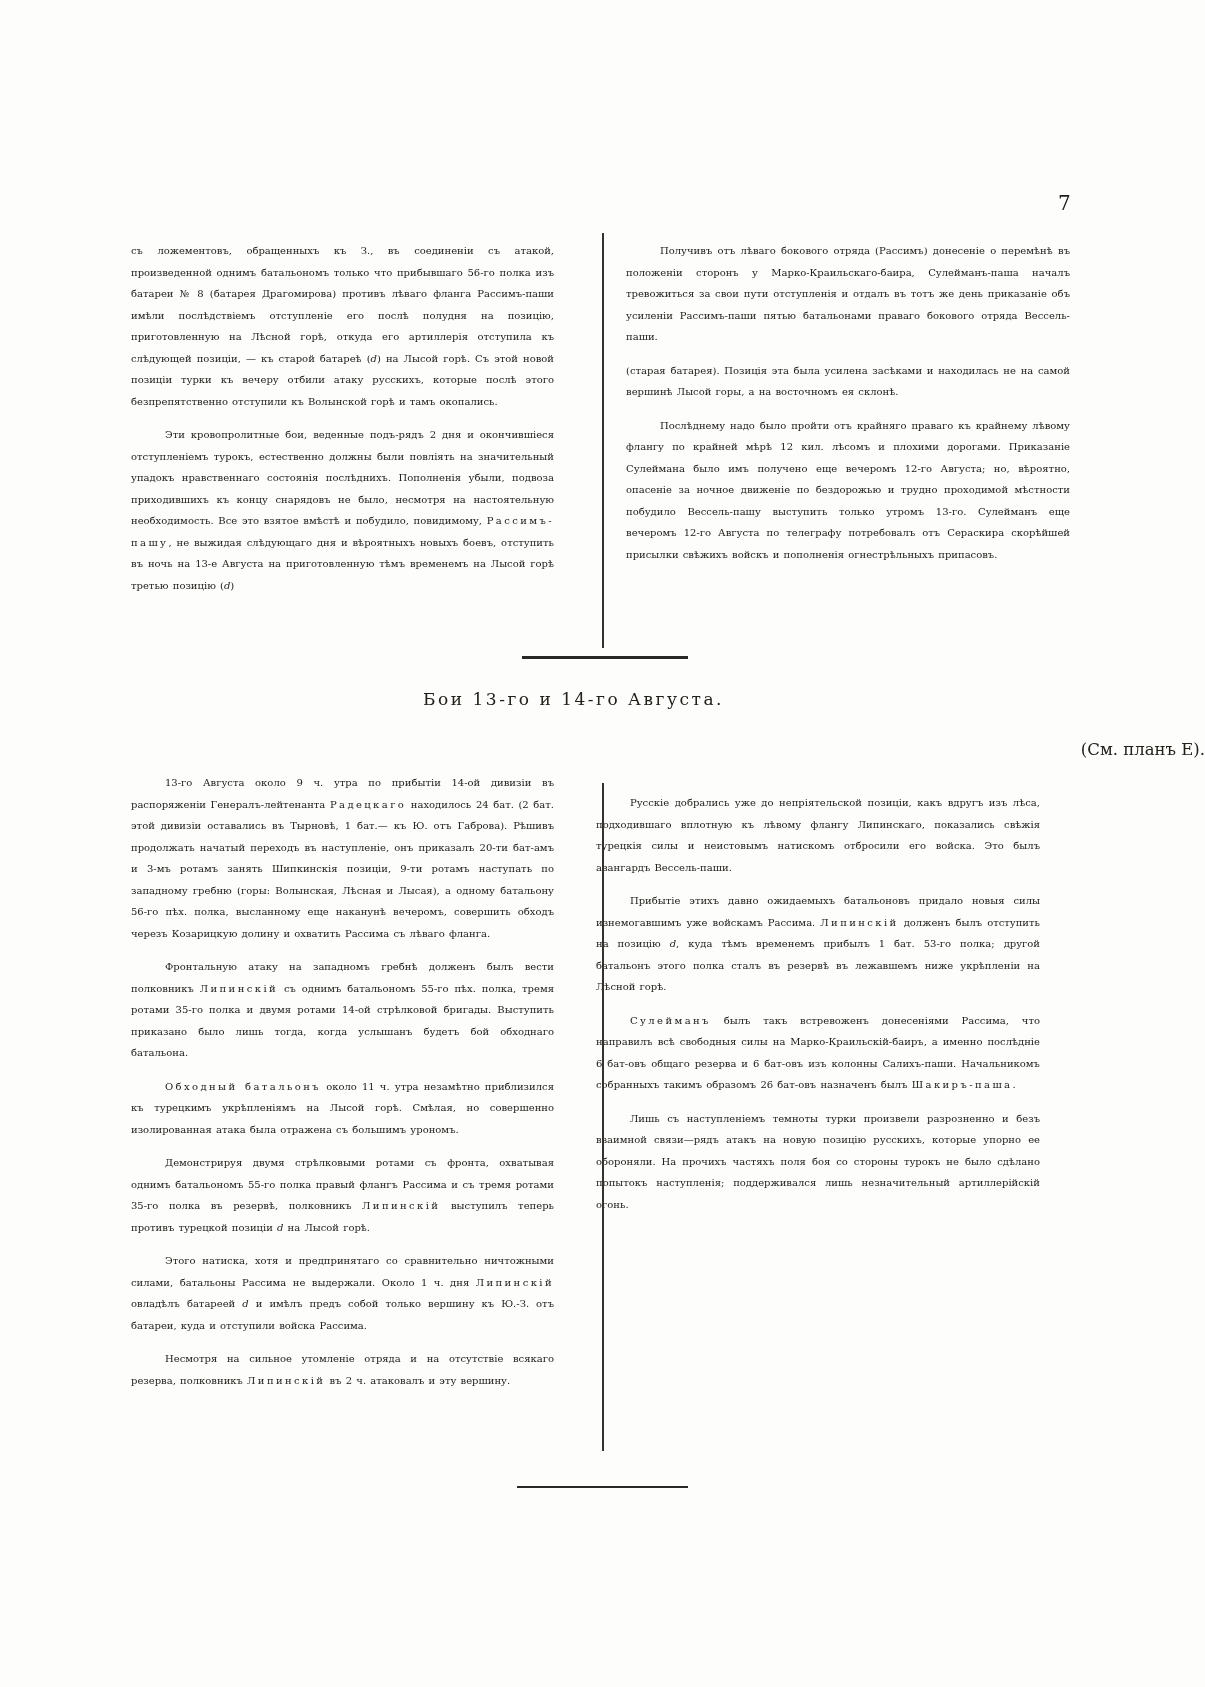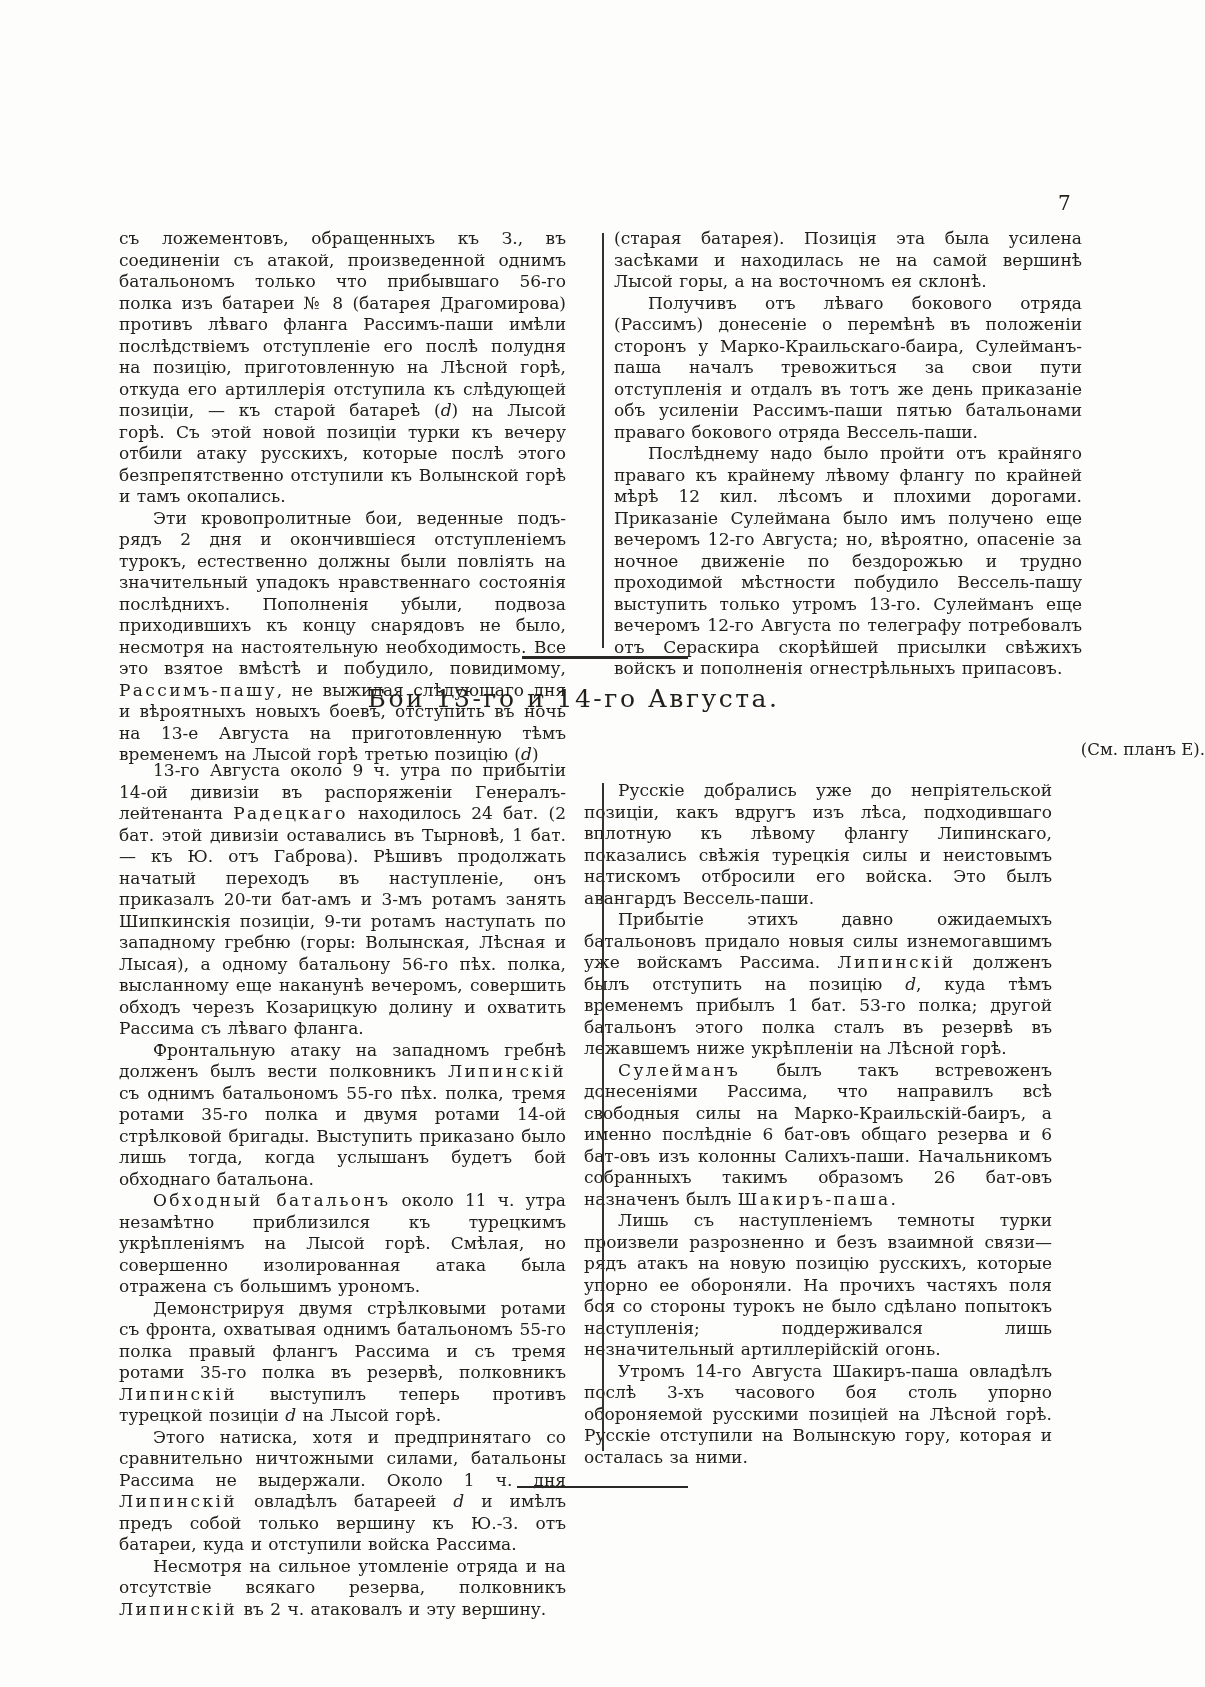--- a/index.html
+++ b/index.html
@@ -24,22 +24,22 @@
     line-height: 22px;
   }
   .column {
     position: absolute;
   }
   .col-top-left    { left: 119px; top: 228px; width: 447px; }
   .col-top-right   { left: 614px; top: 228px; width: 468px; }
   .col-bot-left    { left: 119px; top: 760px; width: 447px; }
   .col-bot-right   { left: 584px; top: 780px; width: 468px; }
   .para {
-    margin: 0;
-    font-size: 17px;
+    margin: 12px;
+    font-size: 10px;
     line-height: 21.5px;
     text-align: justify;
     word-spacing: 1px;
   }
   .para.ind { text-indent: 34px; }
   .sperr  { letter-spacing: 2.4px; }
   .italic { font-style: italic; }
   .divider {
     position: absolute;
     width: 2px;
@@ -52,21 +52,21 @@
     background: #2a2825;
   }
   .rule-heading { left: 522px; top: 656px; width: 166px; height: 3px; }
   .rule-bottom  { left: 517px; top: 1486px; width: 171px; height: 2px; }
   .section-heading {
     position: absolute;
     top: 684px;
     left: 0;
     right: 58px;
     text-align: center;
-    font-size: 25px;
+    font-size: 17px;
     line-height: 30px;
     letter-spacing: 2.5px;
   }
   .section-subheading {
     position: absolute;
     top: 740px;
     left: 0;
     right: 0;
     text-align: right;
     font-size: 16.5px;
@@ -79,22 +79,22 @@
 <div class="page">
 
   <div class="page-number">7</div>
 
   <div class="column col-top-left">
       <p class="para"><span>съ ложементовъ, обращенныхъ къ З., въ соединеніи съ атакой, произведенной однимъ батальономъ только что прибывшаго 56-го полка изъ батареи № 8 (батарея Драгомирова) противъ лѣваго фланга Рассимъ-паши имѣли послѣдствіемъ отступленіе его послѣ полудня на позицію, приготовленную на Лѣсной горѣ, откуда его артиллерія отступила къ слѣдующей позиціи, — къ старой батареѣ (</span><span class="italic">d</span><span>) на Лысой горѣ. Съ этой новой позиціи турки къ вечеру отбили атаку русскихъ, которые послѣ этого безпрепятственно отступили къ Волынской горѣ и тамъ окопались.</span></p>
       <p class="para ind"><span>Эти кровопролитные бои, веденные подъ-рядъ 2 дня и окончившіеся отступленіемъ турокъ, естественно должны были повліять на значительный упадокъ нравственнаго состоянія послѣднихъ. Пополненія убыли, подвоза приходившихъ къ концу снарядовъ не было, несмотря на настоятельную необходимость. Все это взятое вмѣстѣ и побудило, повидимому, </span><span class="sperr">Рассимъ-пашу</span><span>, не выжидая слѣдующаго дня и вѣроятныхъ новыхъ боевъ, отступить въ ночь на 13-е Августа на приготовленную тѣмъ временемъ на Лысой горѣ третью позицію (</span><span class="italic">d</span><span>)</span></p>
     </div>
 
   <div class="column col-top-right">
+      <p class="para ind"><span>Получивъ отъ лѣваго бокового отряда (Рассимъ) донесеніе о перемѣнѣ въ положеніи сторонъ у Марко-Краильскаго-баира, Сулейманъ-паша началъ тревожиться за свои пути отступленія и отдалъ въ тотъ же день приказаніе объ усиленіи Рассимъ-паши пятью батальонами праваго бокового отряда Вессель-паши.</span></p>
       <p class="para"><span>(старая батарея). Позиція эта была усилена засѣками и находилась не на самой вершинѣ Лысой горы, а на восточномъ ея склонѣ.</span></p>
-      <p class="para ind"><span>Получивъ отъ лѣваго бокового отряда (Рассимъ) донесеніе о перемѣнѣ въ положеніи сторонъ у Марко-Краильскаго-баира, Сулейманъ-паша началъ тревожиться за свои пути отступленія и отдалъ въ тотъ же день приказаніе объ усиленіи Рассимъ-паши пятью батальонами праваго бокового отряда Вессель-паши.</span></p>
       <p class="para ind"><span>Послѣднему надо было пройти отъ крайняго праваго къ крайнему лѣвому флангу по крайней мѣрѣ 12 кил. лѣсомъ и плохими дорогами. Приказаніе Сулеймана было имъ получено еще вечеромъ 12-го Августа; но, вѣроятно, опасеніе за ночное движеніе по бездорожью и трудно проходимой мѣстности побудило Вессель-пашу выступить только утромъ 13-го. Сулейманъ еще вечеромъ 12-го Августа по телеграфу потребовалъ отъ Сераскира скорѣйшей присылки свѣжихъ войскъ и пополненія огнестрѣльныхъ припасовъ.</span></p>
     </div>
 
   <div class="divider divider-top"></div>
 
   <div class="hrule rule-heading"></div>
 
   <div class="section-heading">Бои 13-го и 14-го Августа.</div>
 
   <div class="section-subheading">(См. планъ Е).</div>
@@ -106,20 +106,19 @@
       <p class="para ind"><span>Демонстрируя двумя стрѣлковыми ротами съ фронта, охватывая однимъ батальономъ 55-го полка правый флангъ Рассима и съ тремя ротами 35-го полка въ резервѣ, полковникъ </span><span class="sperr">Липинскій</span><span> выступилъ теперь противъ турецкой позиціи </span><span class="italic">d</span><span> на Лысой горѣ.</span></p>
       <p class="para ind"><span>Этого натиска, хотя и предпринятаго со сравнительно ничтожными силами, батальоны Рассима не выдержали. Около 1 ч. дня </span><span class="sperr">Липинскій</span><span> овладѣлъ батареей </span><span class="italic">d</span><span> и имѣлъ предъ собой только вершину къ Ю.-З. отъ батареи, куда и отступили войска Рассима.</span></p>
       <p class="para ind"><span>Несмотря на сильное утомленіе отряда и на отсутствіе всякаго резерва, полковникъ </span><span class="sperr">Липинскій</span><span> въ 2 ч. атаковалъ и эту вершину.</span></p>
     </div>
 
   <div class="column col-bot-right">
       <p class="para ind"><span>Русскіе добрались уже до непріятельской позиціи, какъ вдругъ изъ лѣса, подходившаго вплотную къ лѣвому флангу Липинскаго, показались свѣжія турецкія силы и неистовымъ натискомъ отбросили его войска. Это былъ авангардъ Вессель-паши.</span></p>
       <p class="para ind"><span>Прибытіе этихъ давно ожидаемыхъ батальоновъ придало новыя силы изнемогавшимъ уже войскамъ Рассима. </span><span class="sperr">Липинскій</span><span> долженъ былъ отступить на позицію </span><span class="italic">d</span><span>, куда тѣмъ временемъ прибылъ 1 бат. 53-го полка; другой батальонъ этого полка сталъ въ резервѣ въ лежавшемъ ниже укрѣпленіи на Лѣсной горѣ.</span></p>
       <p class="para ind"><span class="sperr">Сулейманъ</span><span> былъ такъ встревоженъ донесеніями Рассима, что направилъ всѣ свободныя силы на Марко-Краильскій-баиръ, а именно послѣдніе 6 бат-овъ общаго резерва и 6 бат-овъ изъ колонны Салихъ-паши. Начальникомъ собранныхъ такимъ образомъ 26 бат-овъ назначенъ былъ </span><span class="sperr">Шакиръ-паша</span><span>.</span></p>
       <p class="para ind"><span>Лишь съ наступленіемъ темноты турки произвели разрозненно и безъ взаимной связи—рядъ атакъ на новую позицію русскихъ, которые упорно ее обороняли. На прочихъ частяхъ поля боя со стороны турокъ не было сдѣлано попытокъ наступленія; поддерживался лишь незначительный артиллерійскій огонь.</span></p>
-      <p class="para ind"><span>Утромъ 14-го Августа Шакиръ-паша овладѣлъ послѣ 3-хъ часового боя столь упорно обороняемой русскими позиціей на Лѣсной горѣ. Русскіе отступили на Волынскую гору, которая и осталась за ними.</span></p>
     </div>
 
   <div class="divider divider-bot"></div>
 
   <div class="hrule rule-bottom"></div>
 
 </div>
 
 </body></html>

